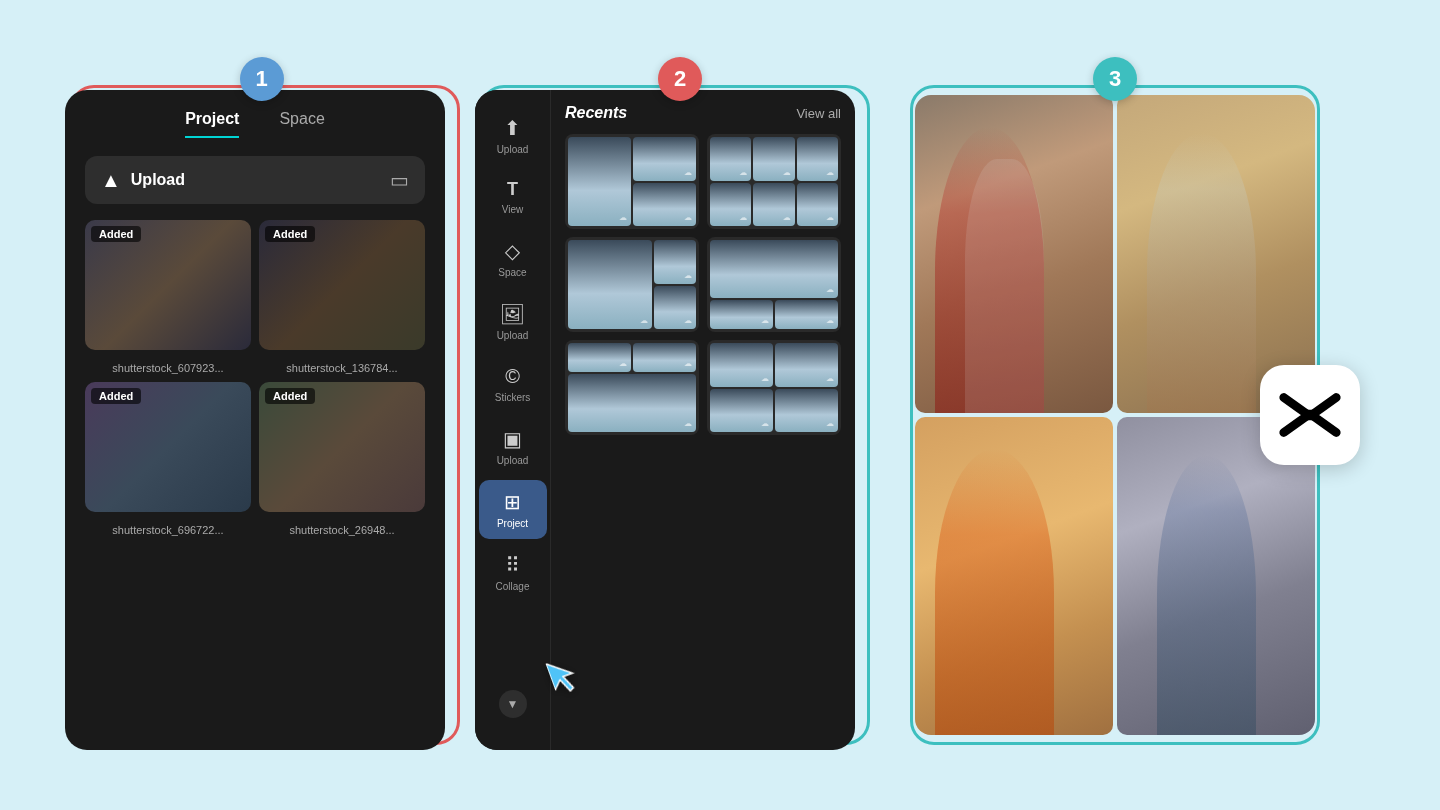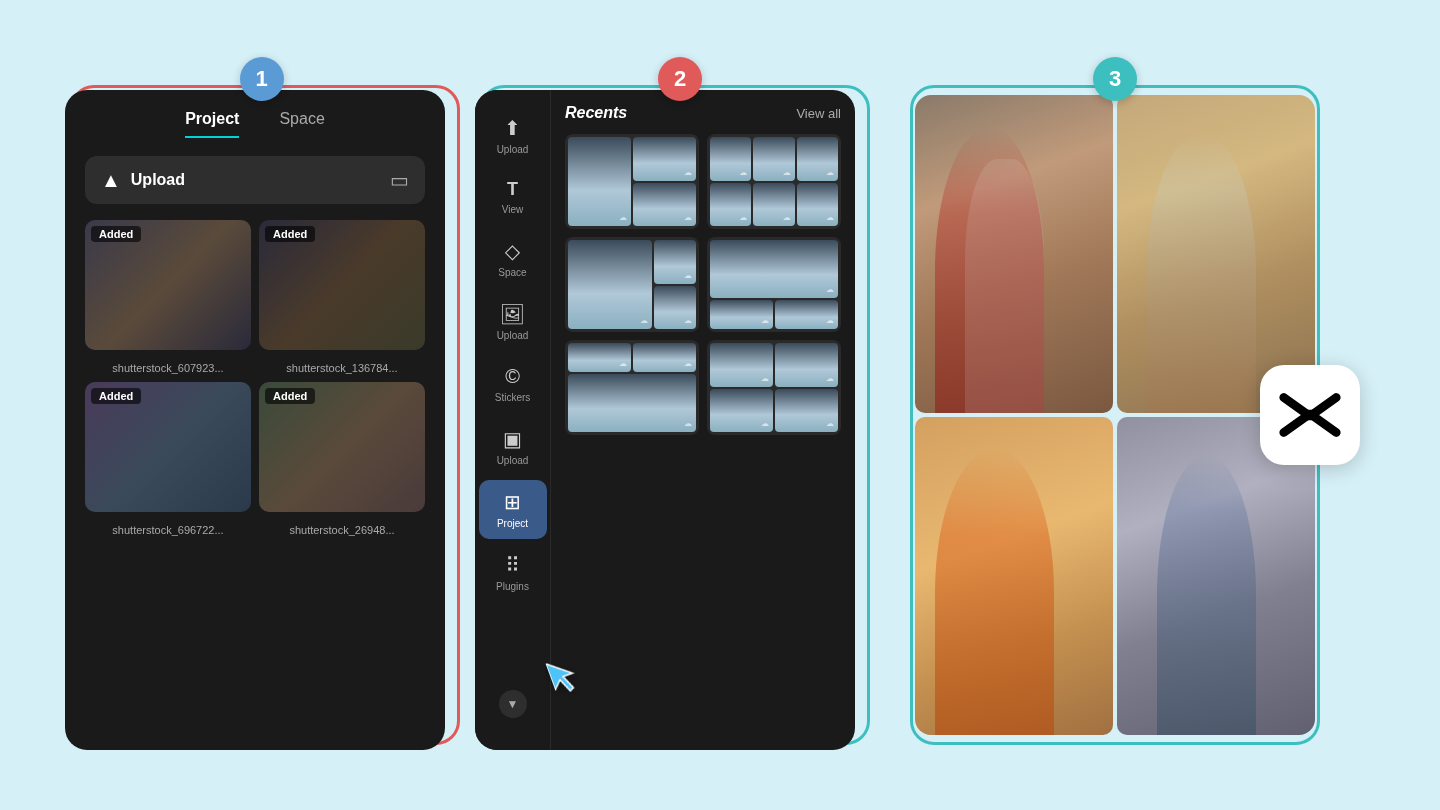--- a/index.html
+++ b/index.html
@@ -468,21 +468,21 @@
           <span class="icon-label">Upload</span>
         </div>
 
         <div class="sidebar-item active" style="position:relative;z-index:5;">
           <span class="icon-sym">⊞</span>
           <span class="icon-label">Project</span>
         </div>
 
         <div class="sidebar-item">
           <span class="icon-sym">⠿</span>
-          <span class="icon-label">Plugins</span>
+          <span class="icon-label">Collage</span>
         </div>
 
         <div class="sidebar-down">▼</div>
       </div>
 
       <div class="content-area">
         <div class="recents-header">
           <span class="recents-title">Recents</span>
           <span class="view-all">View all</span>
         </div>

